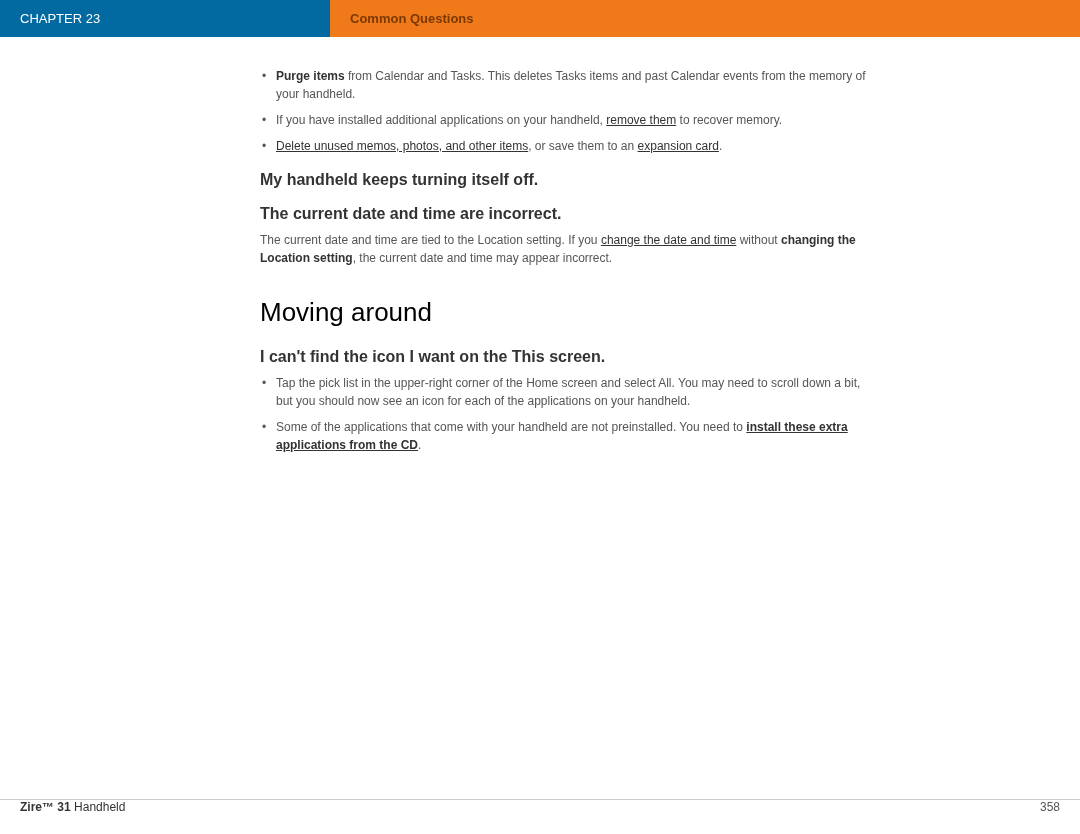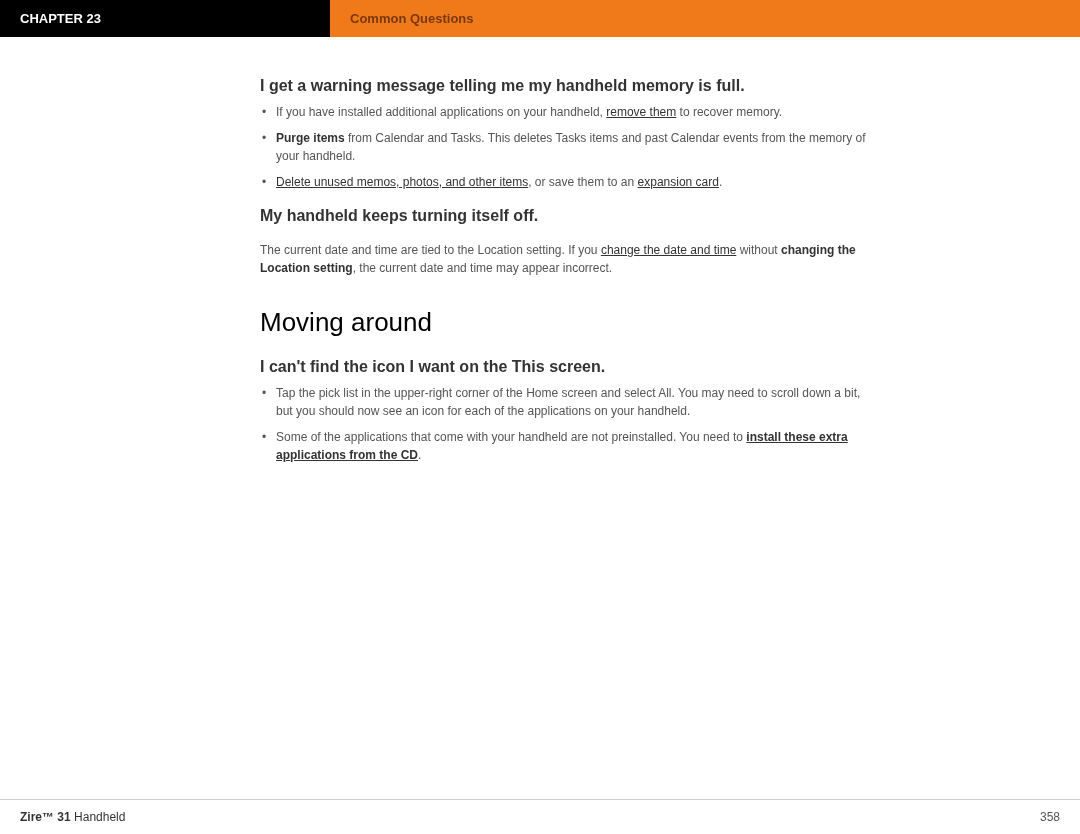--- a/index.html
+++ b/index.html
@@ -17,23 +17,23 @@
     
     .header-bar {
       background: #F07A1A;
       display: flex;
       align-items: center;
       height: 37px;
       padding: 0 0;
     }
 
     .header-chapter {
-      background: #000000;
+      background: #0369a1;
       color: #ffffff;
-      font-weight: bold;
+      font-weight: normal;
       font-size: 13px;
       padding: 0 20px;
       width: 330px;
       display: flex;
       align-items: center;
       height: 100%;
     }
 
     .header-title {
       color: #7B3800;
@@ -112,21 +112,21 @@
 
     
     .footer {
       position: absolute;
       bottom: 0;
       left: 0;
       right: 0;
       height: 35px;
       border-top: 1px solid #cccccc;
       display: flex;
-      align-items: center;
+      align-items: flex-start;
       justify-content: space-between;
       padding: 0 20px;
     }
 
     .footer-left {
       font-size: 12px;
       color: #333333;
     }
 
     .footer-right {
@@ -142,38 +142,38 @@
 <body>
 
 <div class="header-bar">
   <div class="header-chapter">CHAPTER 23</div>
   <div class="header-title">Common Questions</div>
 </div>
 
 <div class="main-content">
 
   <div class="section-block">
-    <div class="section-heading">I get a warning message telling me my handheld memory is full.</div>
+    <div class="bullet-item">
+      <span class="bold-text">Purge items</span> from Calendar and Tasks. This deletes Tasks items and past Calendar events from the memory of your handheld.
+    </div>
     <div class="bullet-item">
       If you have installed additional applications on your handheld, <span class="link-text">remove them</span> to recover memory.
-    </div>
-    <div class="bullet-item">
-      <span class="bold-text">Purge items</span> from Calendar and Tasks. This deletes Tasks items and past Calendar events from the memory of your handheld.
     </div>
     <div class="bullet-item">
       <span class="link-text">Delete unused memos, photos, and other items</span>, or save them to an <span class="link-text">expansion card</span>.
     </div>
   </div>
 
   <div class="section-block">
     <div class="section-heading">My handheld keeps turning itself off.</div>
   </div>
 
 
   <div class="section-block">
+    <div class="section-heading">The current date and time are incorrect.</div>
     <div class="body-text">
       The current date and time are tied to the Location setting. If you <span class="link-text">change the date and time</span> without <span class="bold-text">changing the Location setting</span>, the current date and time may appear incorrect.
     </div>
   </div>
 
   <div class="section-block">
     <div class="major-heading">Moving around</div>
 
     <div class="section-block">
       <div class="section-heading">I can't find the icon I want on the This screen.</div>

